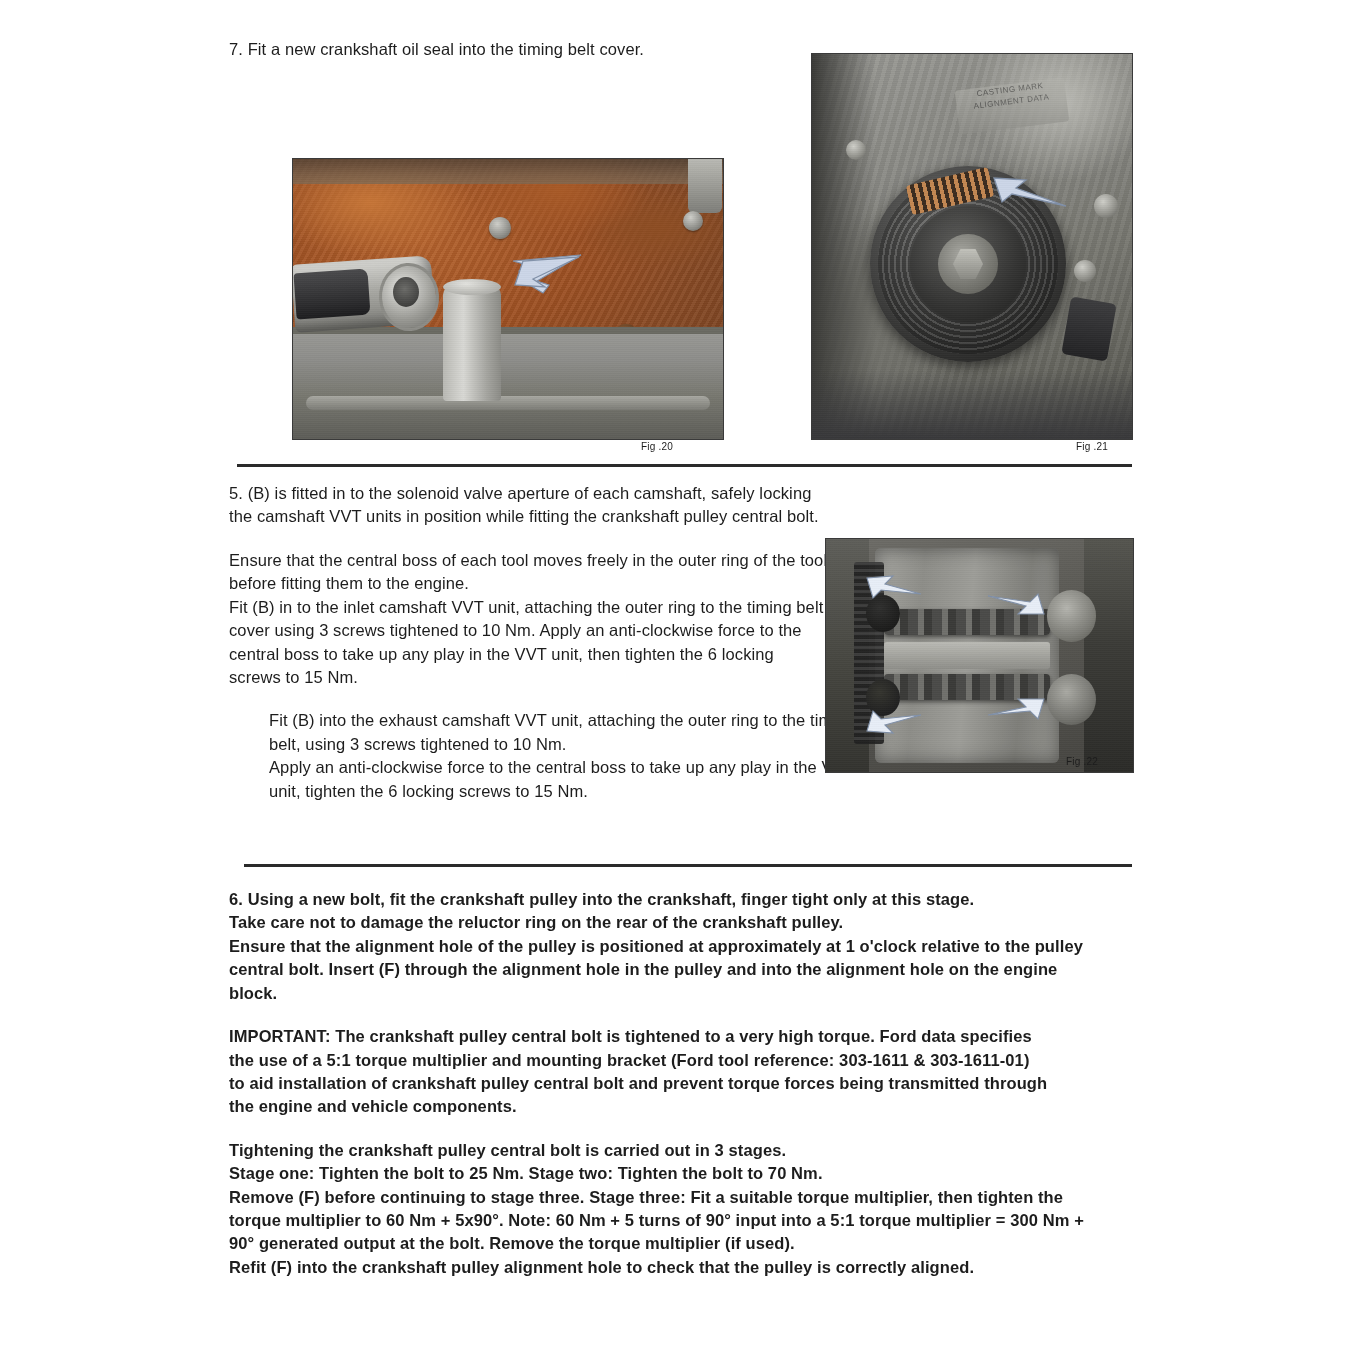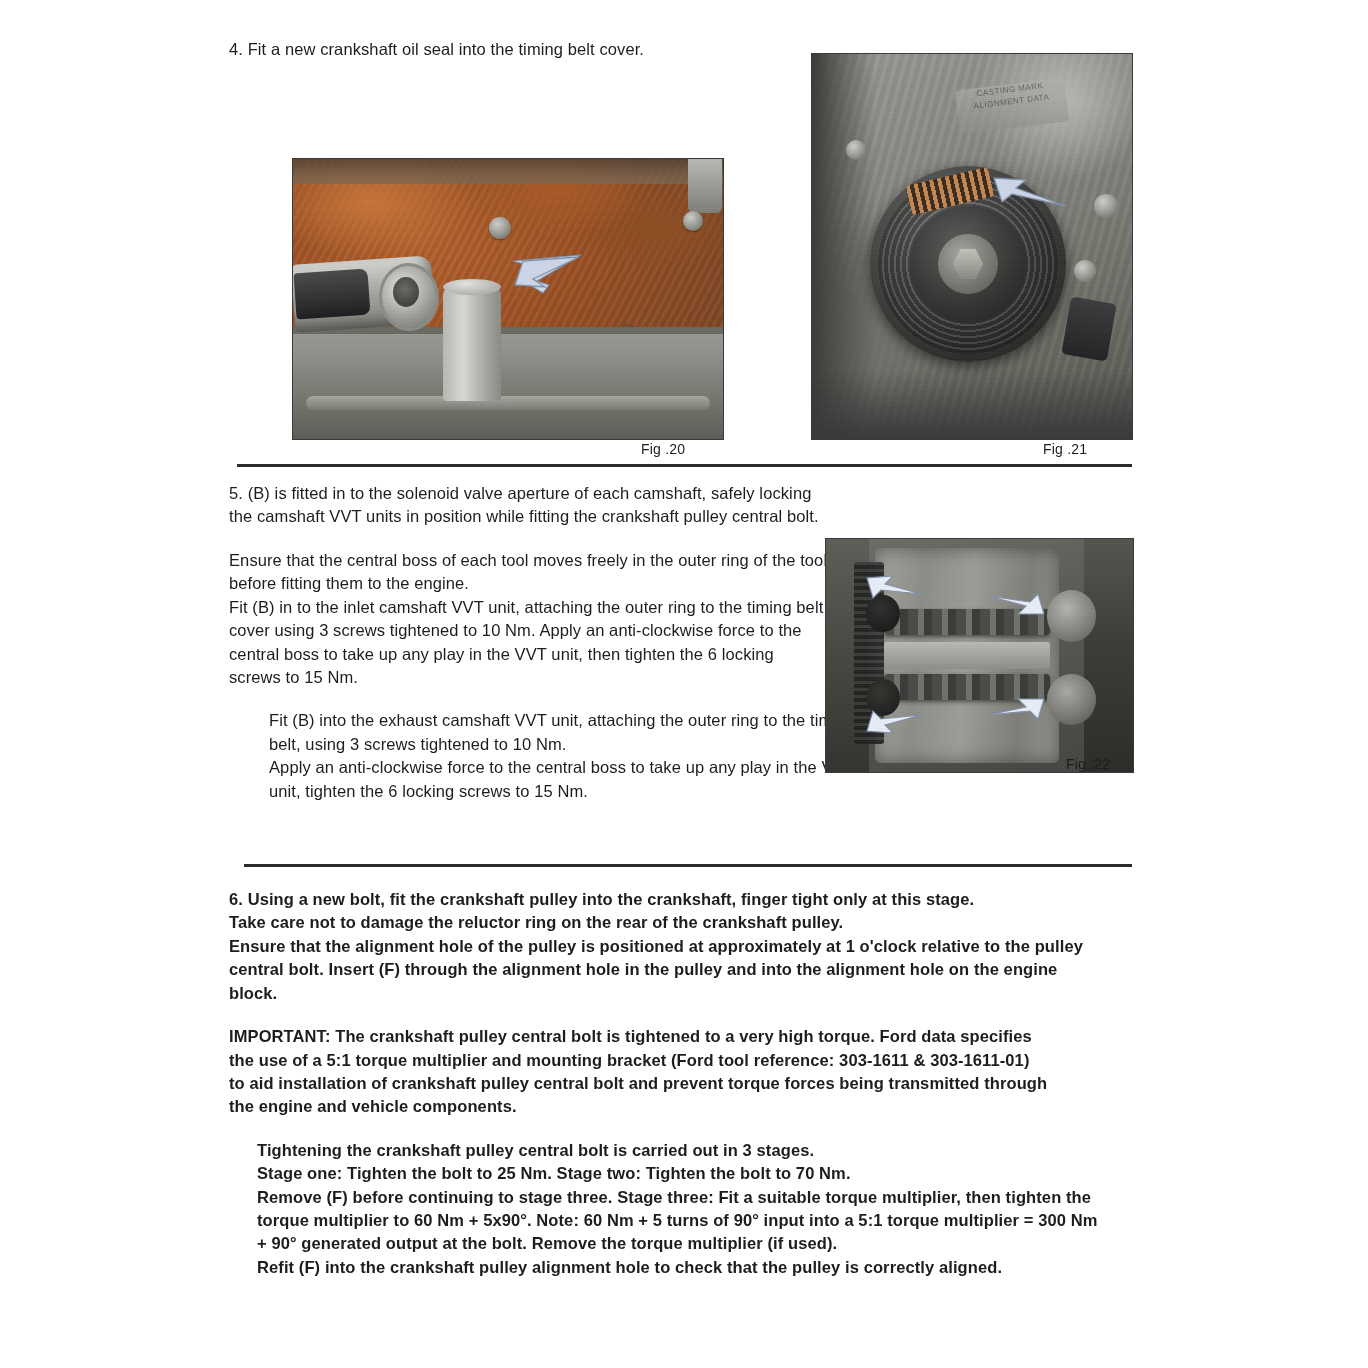--- a/index.html
+++ b/index.html
@@ -41,40 +41,40 @@
 
   
   .photo {
     position: absolute;
     overflow: hidden;
     background: #6a6a6a;
     border: 1px solid #3a3a3a;
   }
   .photo-caption {
     position: absolute;
-    font-size: 14px;
+    font-size: 10px;
     color: #1d1d1d;
     letter-spacing: 0.2px;
   }
 
   #photo-fig20 {
     left: 292px;
     top: 158px;
     width: 430px;
     height: 280px;
   }
   #cap-fig20 { left: 641px; top: 441px; }
 
   #photo-fig21 {
     left: 811px;
     top: 53px;
     width: 320px;
     height: 385px;
   }
-  #cap-fig21 { left: 1043px; top: 441px; text-align: right; }
+  #cap-fig21 { left: 1076px; top: 441px; text-align: right; }
 
   #photo-fig22 {
     left: 825px;
     top: 538px;
     width: 307px;
     height: 233px;
   }
   #cap-fig22 { left: 1066px; top: 756px; }
 
   
@@ -357,21 +357,21 @@
       repeating-linear-gradient(0deg, rgba(255,255,255,.02) 0 1px, rgba(0,0,0,.02) 1px 2px);
     pointer-events: none;
   }
 </style>
 </head>
 <body>
 
 <div class="page">
 
   <div class="sec4-heading">
-    <p class="body-text para">4. Fit a new crankshaft oil seal into the timing belt cover.</p>
+    <p class="body-text para">7. Fit a new crankshaft oil seal into the timing belt cover.</p>
   </div>
 
   <div class="photo" id="photo-fig20">
     <div class="f20-bg"></div>
     <div class="f20-rust"></div>
     <div class="f20-topedge"></div>
     <div class="f20-studl"></div>
     <div class="f20-hole"></div>
     <div class="f20-bolt3"></div>
     <div class="f20-sump">
@@ -476,19 +476,19 @@
 
   <div class="rule" id="rule-2"></div>
 
   <div id="sec6">
     <p class="body-text para" style="white-space:pre-line;">6. Using a new bolt, fit the crankshaft pulley into the crankshaft, finger tight only at this stage.
 Take care not to damage the reluctor ring on the rear of the crankshaft pulley.
 Ensure that the alignment hole of the pulley is positioned at approximately at 1 o'clock relative to the pulley central bolt. Insert (F) through the alignment hole in the pulley and into the alignment hole on the engine block.</p>
     <div class="spacer-md"></div>
     <p class="body-text para" style="white-space:pre-line; width:820px;">IMPORTANT: The crankshaft pulley central bolt is tightened to a very high torque. Ford data specifies the use of a 5:1 torque multiplier and mounting bracket (Ford tool reference: 303-1611 &amp; 303-1611-01) to aid installation of crankshaft pulley central bolt and prevent torque forces being transmitted through the engine and vehicle components.</p>
     <div class="spacer-md"></div>
-    <p class="body-text para" style="white-space:pre-line;margin-left:28px;">Tightening the crankshaft pulley central bolt is carried out in 3 stages.
+    <p class="body-text para" style="white-space:pre-line;">Tightening the crankshaft pulley central bolt is carried out in 3 stages.
 Stage one: Tighten the bolt to 25 Nm. Stage two: Tighten the bolt to 70 Nm.
 Remove (F) before continuing to stage three. Stage three: Fit a suitable torque multiplier, then tighten the torque multiplier to 60 Nm + 5x90°. Note: 60 Nm + 5 turns of 90° input into a 5:1 torque multiplier = 300 Nm + 90° generated output at the bolt. Remove the torque multiplier (if used).
 Refit (F) into the crankshaft pulley alignment hole to check that the pulley is correctly aligned.</p>
   </div>
 
 </div>
 
 </body></html>

